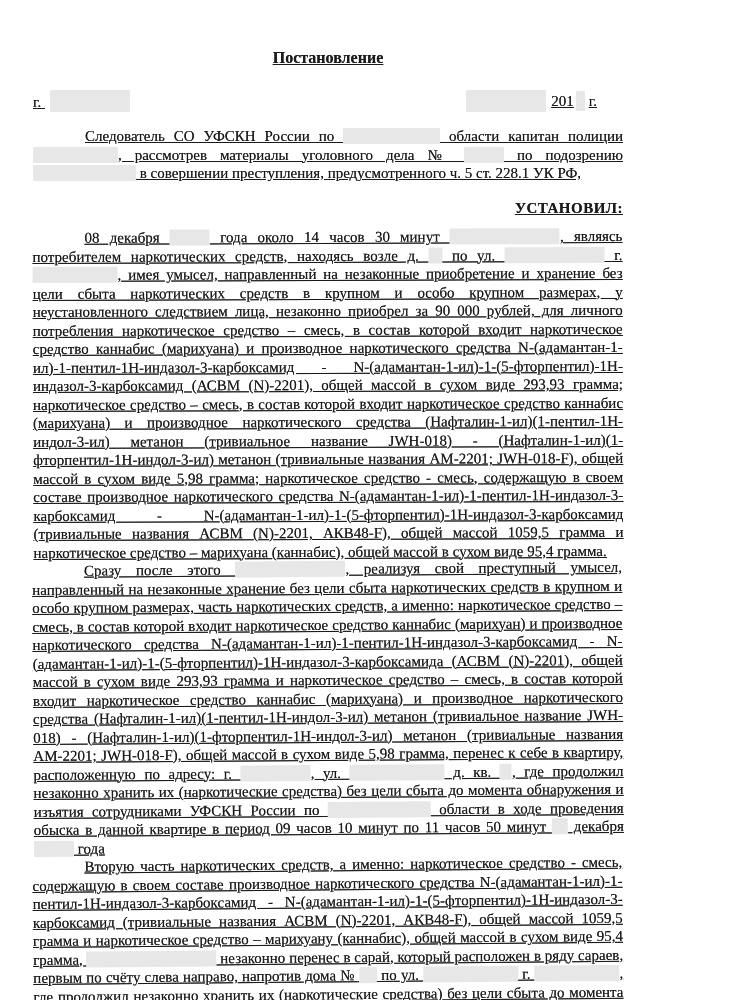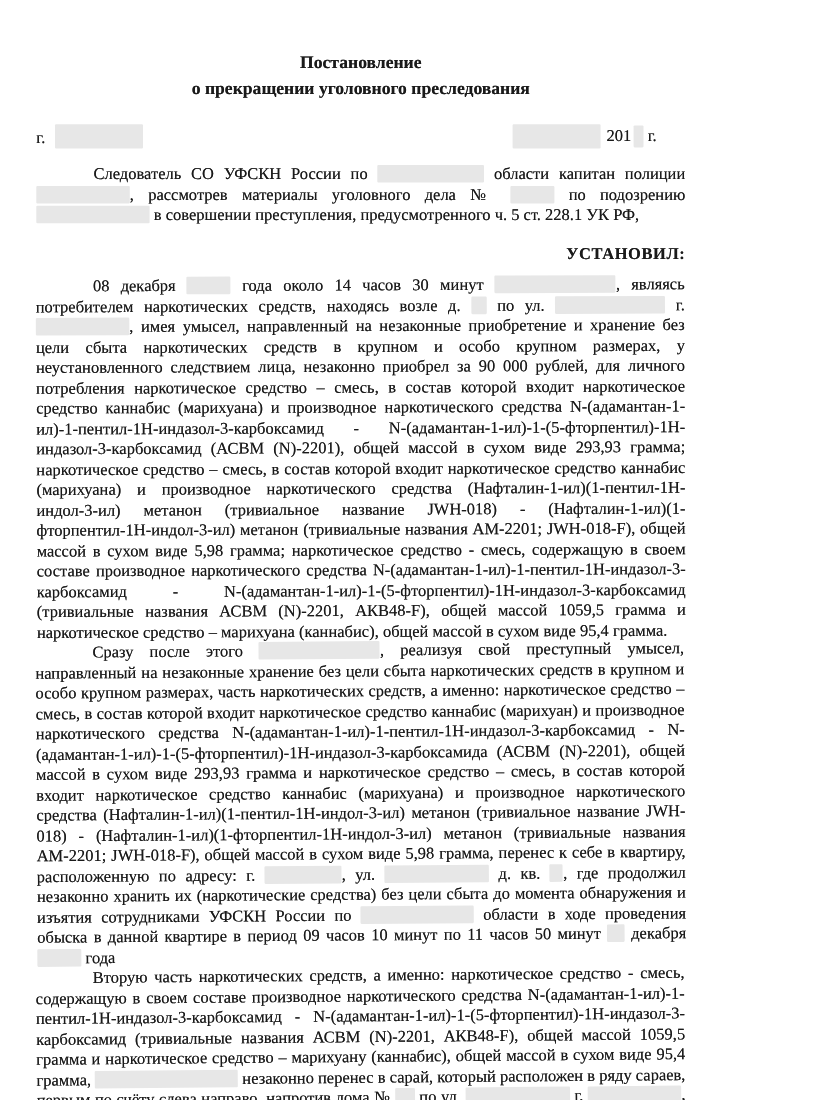--- a/index.html
+++ b/index.html
@@ -4,20 +4,21 @@
 <style>
   html,body{margin:0;padding:0;background:#ffffff;}
   .page{
     width:656px;height:1000px;box-sizing:border-box;
     background:var(--page-bg,#fff);
     padding:46px 33px 0 33px;
     font-family:"Liberation Serif","DejaVu Serif",serif;
     color:var(--text-col,#1a1a1a);
     overflow:hidden;
     text-shadow:0 0 .4px rgba(20,20,20,.75);
+    text-decoration:underline;
   }
   .title-block{text-align:center;font-weight:bold;font-size:16px;line-height:23px;}
   .date-row{
     margin-top:20px;height:24px;display:flex;align-items:center;
     justify-content:space-between;font-size:15px;
   }
   .date-right{margin-right:26px;display:flex;align-items:center;justify-content:flex-end;}
   .redact{
     display:inline-block;background:var(--redact-bg,#e7e7e7);
     height:16px;vertical-align:-3px;border-radius:1px;
@@ -37,21 +38,20 @@
   #doc-body p:nth-of-type(5){transform:rotate(-.5deg);}
   .para1{margin-top:14px !important;}
 </style>
 </head>
 <body>
 
 <div class="page">
 
   <div class="title-block">
     <div>Постановление</div>
-    <div>о  прекращении уголовного преследования</div>
   </div>
 
   <div class="date-row">
     <span>
       <span>г.</span>
       <span class="redact redact-lg" style="width:80px"></span>
     </span>
     <span class="date-right">
       <span class="redact redact-lg" style="width:80px"></span>
       <span>201</span>

